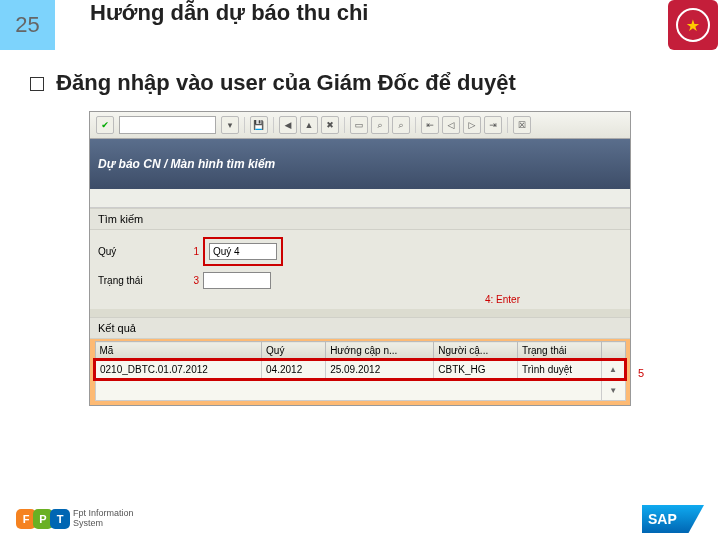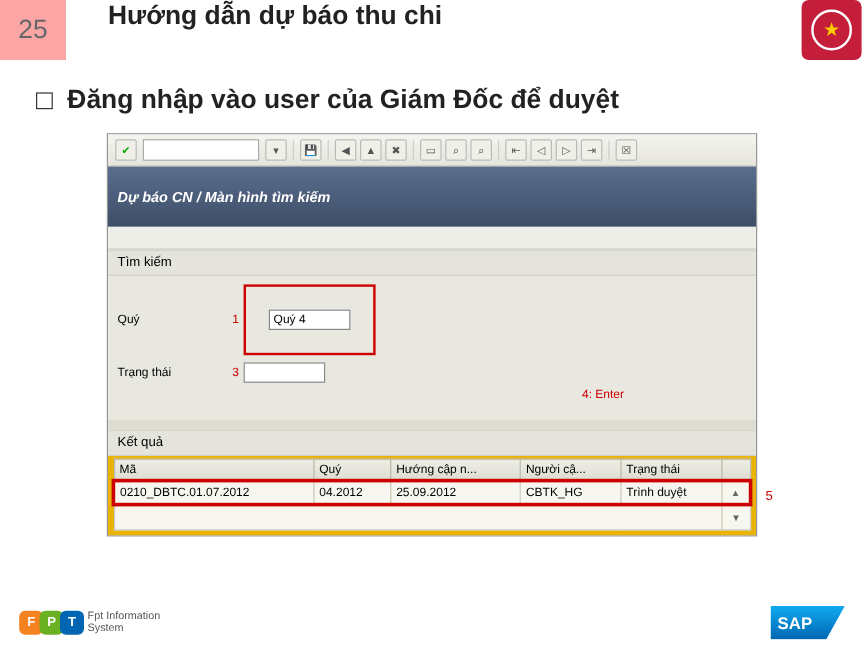--- a/index.html
+++ b/index.html
@@ -12,21 +12,21 @@
     position: relative;
     overflow: hidden;
   }
   .header-row {
     display: flex;
     align-items: stretch;
     height: 50px;
   }
   .slide-number {
     width: 55px;
-    background: #fca5a5;
+    background: #7dd3fc;
     color: #666;
     font-size: 22px;
     display: flex;
     align-items: center;
     justify-content: center;
     font-weight: normal;
   }
   .title-bar {
     flex: 1;
     display: flex;
@@ -166,31 +166,31 @@
     height: 15px;
     background: #fff;
     border: 1px solid #888;
     font-size: 10px;
     padding: 0 3px;
     display: flex;
     align-items: center;
   }
   .red-box {
     border: 2px solid #c00;
-    padding: 19px;
+    padding: 4px;
   }
   .red-box-wide {
     border: 2px solid #c00;
     padding: 2px 1px;
   }
   .enter-hint {
     color: #c00;
     font-size: 10px;
     text-align: right;
-    padding: 2px 110px 15px 0;
+    padding: 2px 110px 4px 0;
     background: #e8e8e0;
   }
   .sap-gap {
     height: 8px;
     background: #dcdcd0;
   }
   .result-table {
     width: 100%;
     border-collapse: collapse;
     font-size: 10px;
@@ -203,21 +203,21 @@
     font-weight: normal;
   }
   .result-table td {
     background: #f7f7f0;
     border: 1px solid #ccc;
     padding: 3px 4px;
   }
   .result-wrap {
     position: relative;
     padding: 2px 4px 4px 4px;
-    background: #eab308;
+    background: #fdba74;
   }
   .scroll-cell {
     width: 14px;
     background: #e0e0d6;
     text-align: center;
     font-size: 8px;
     color: #666;
   }
   .callout-5 {
     position: absolute;

